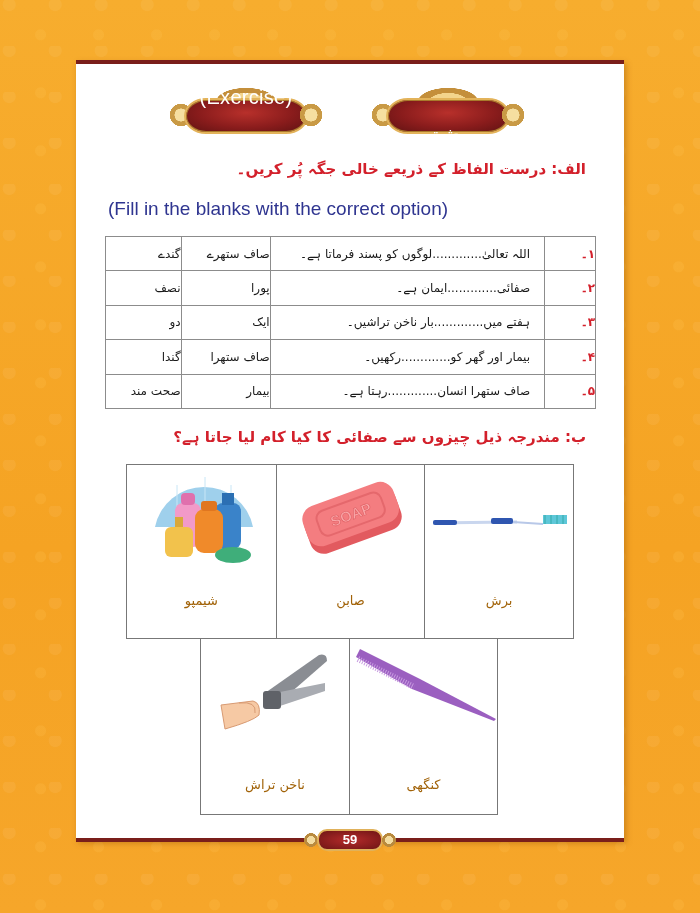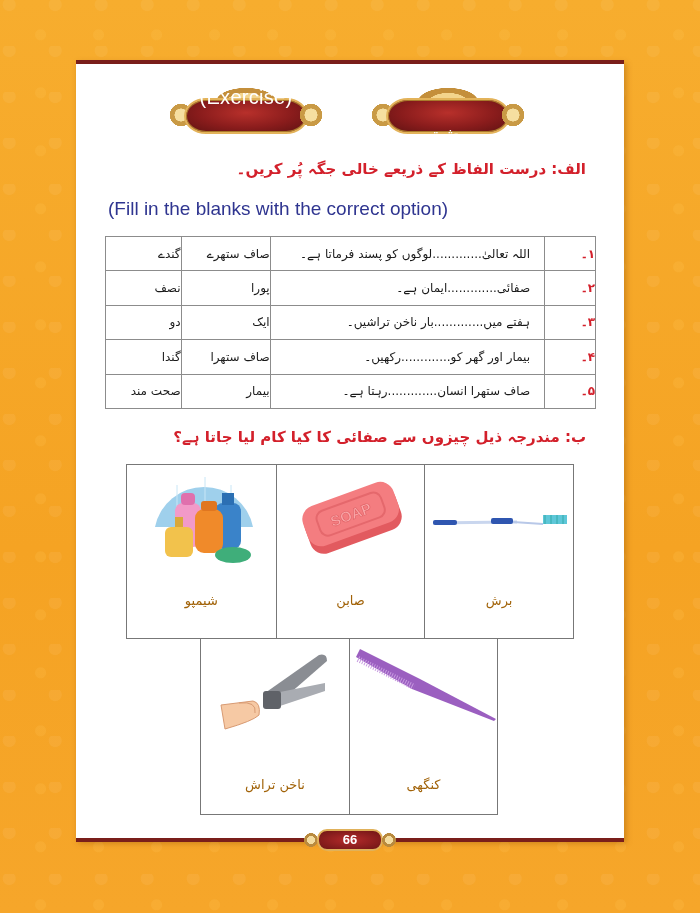--- a/index.html
+++ b/index.html
@@ -243,14 +243,14 @@
       <rect x="62" y="52" width="18" height="18" rx="3" fill="#5f6268"></rect>
     </svg>
     <div class="cap">ناخن تراش</div>
   </div>
 </div>
 
 <div class="pagenum">
   <div class="orn l"></div>
   <div class="plate"></div>
   <div class="orn r"></div>
-  <div class="num">66</div>
+  <div class="num">59</div>
 </div>
 
 </body></html>

